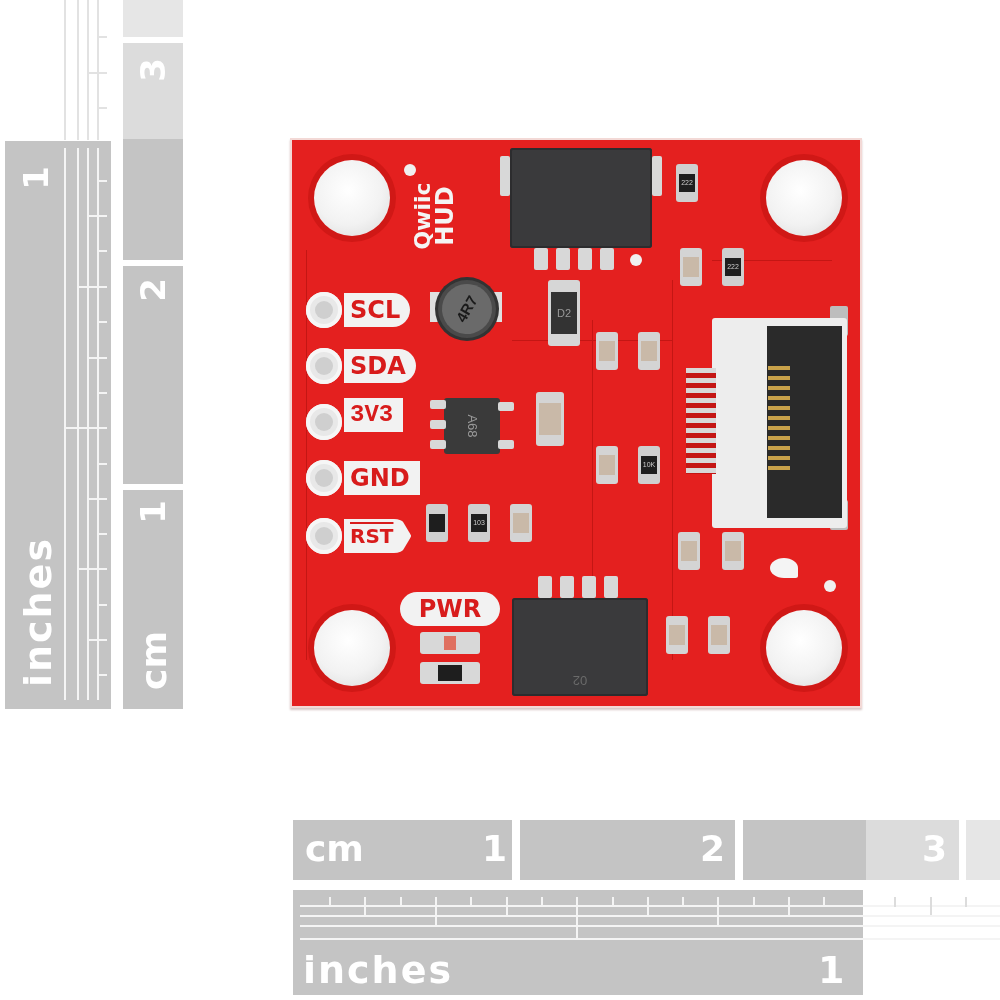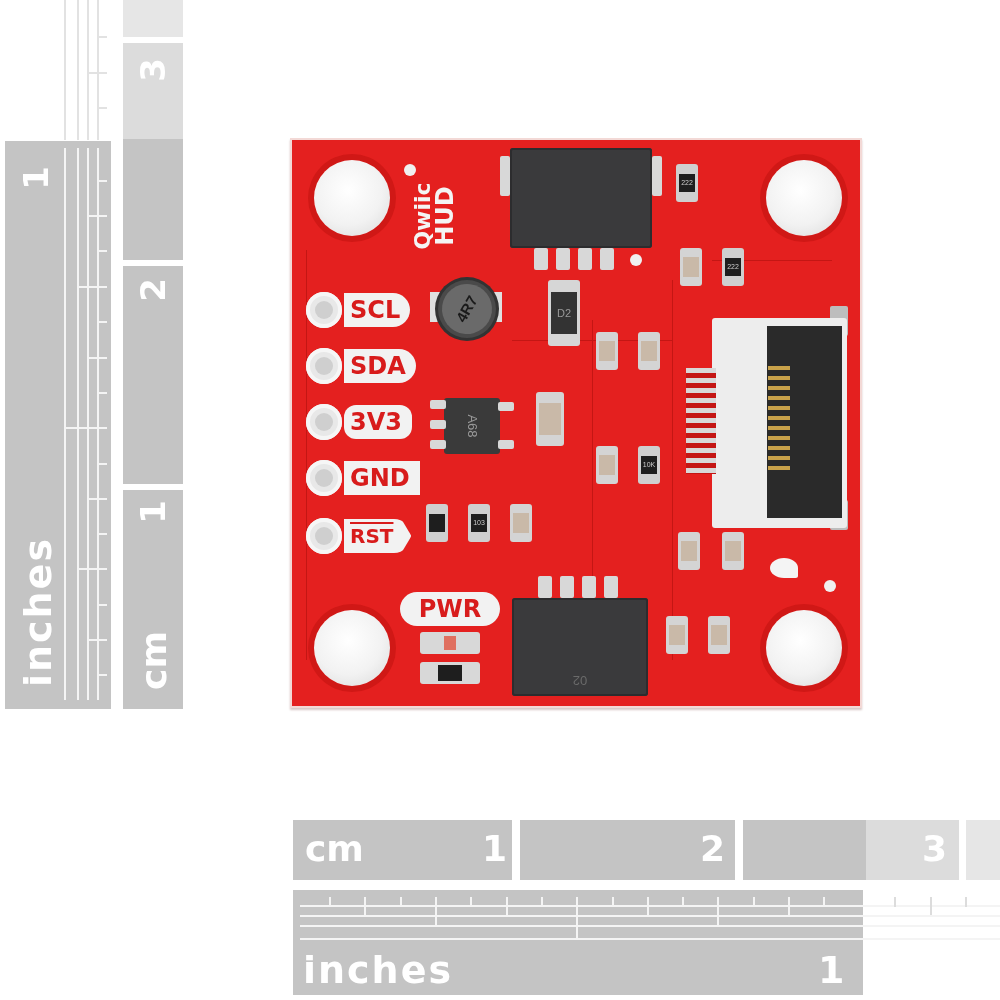--- a/index.html
+++ b/index.html
@@ -152,21 +152,21 @@
   <div class="pad" style="left:264px;top:108px;width:14px;height:22px;"></div>
   <div class="pad" style="left:286px;top:108px;width:14px;height:22px;"></div>
   <div class="pad" style="left:308px;top:108px;width:14px;height:22px;"></div>
 
   <div>
     <div class="pin" style="top:152px;"></div>
     <div class="pinlabel" style="top:153px;">SCL</div>
     <div class="pin" style="top:208px;"></div>
     <div class="pinlabel" style="top:209px;">SDA</div>
     <div class="pin" style="top:264px;"></div>
-    <div class="pinlabel" style="top:265px;border-radius:12px;">3V3</div>
+    <div class="pinlabel" style="top:258px;border-radius:0;font-family:Liberation Mono, monospace;">3V3</div>
     <div class="pin" style="top:320px;"></div>
     <div class="pinlabel" style="top:321px;border-radius:0;">GND</div>
     <div class="pin" style="top:378px;"></div>
     <div class="pinlabel" style="top:379px;text-decoration:overline;font-size:20px;clip-path:polygon(0 0,85% 0,100% 50%,85% 100%,0 100%);padding-right:18px;">RST</div>
   </div>
 
   <div class="abs" style="left:138px;top:152px;width:14px;height:30px;background:#e0e0e0;"></div>
   <div class="abs" style="left:196px;top:152px;width:14px;height:30px;background:#e0e0e0;"></div>
   <div class="abs" style="left:146px;top:140px;width:58px;height:58px;border-radius:50%;background:#4a4a4a;box-shadow:0 0 0 3px #333;">
     <div class="abs" style="left:4px;top:4px;width:50px;height:50px;border-radius:50%;background:#6a6a6a;color:#1a1a1a;font-size:15px;font-weight:bold;text-align:center;line-height:50px;transform:rotate(-60deg);">4R7</div>

